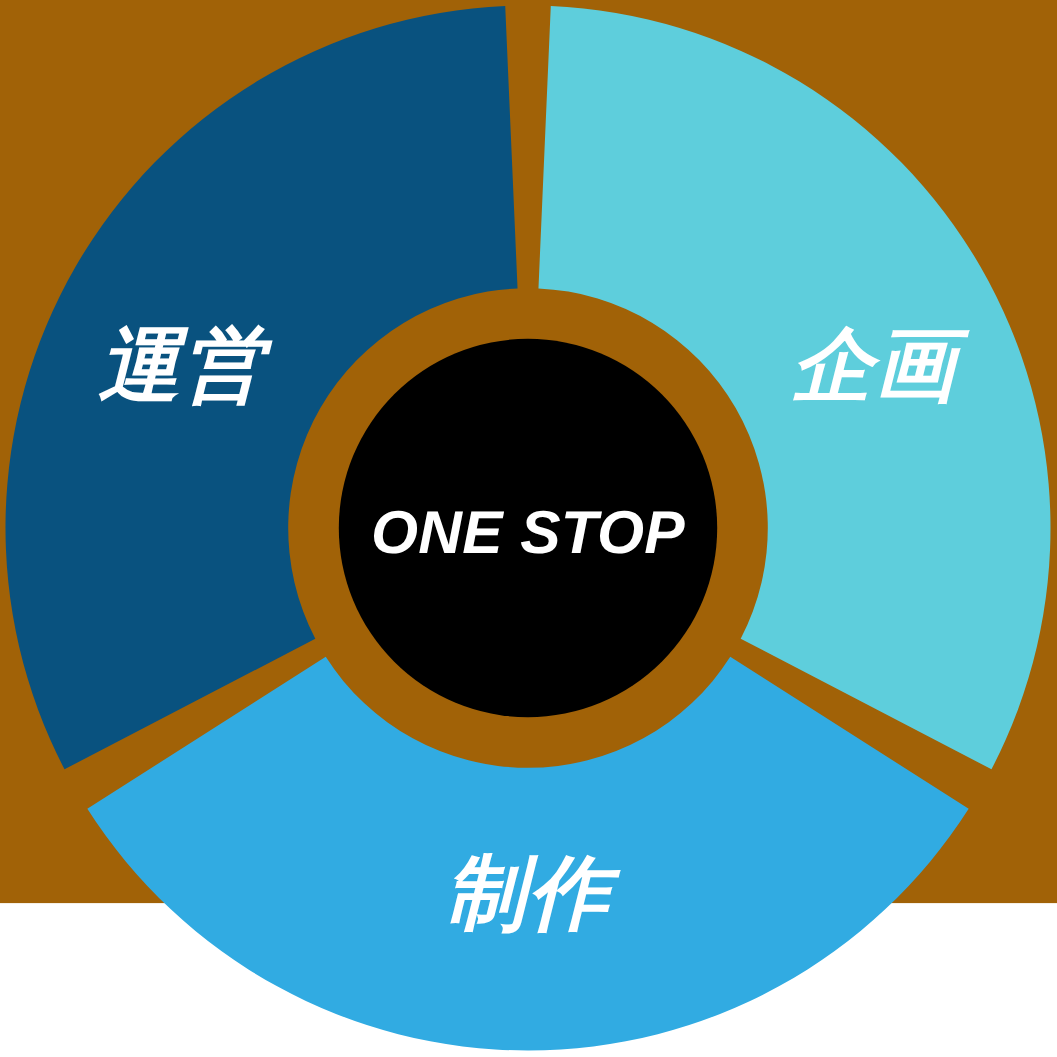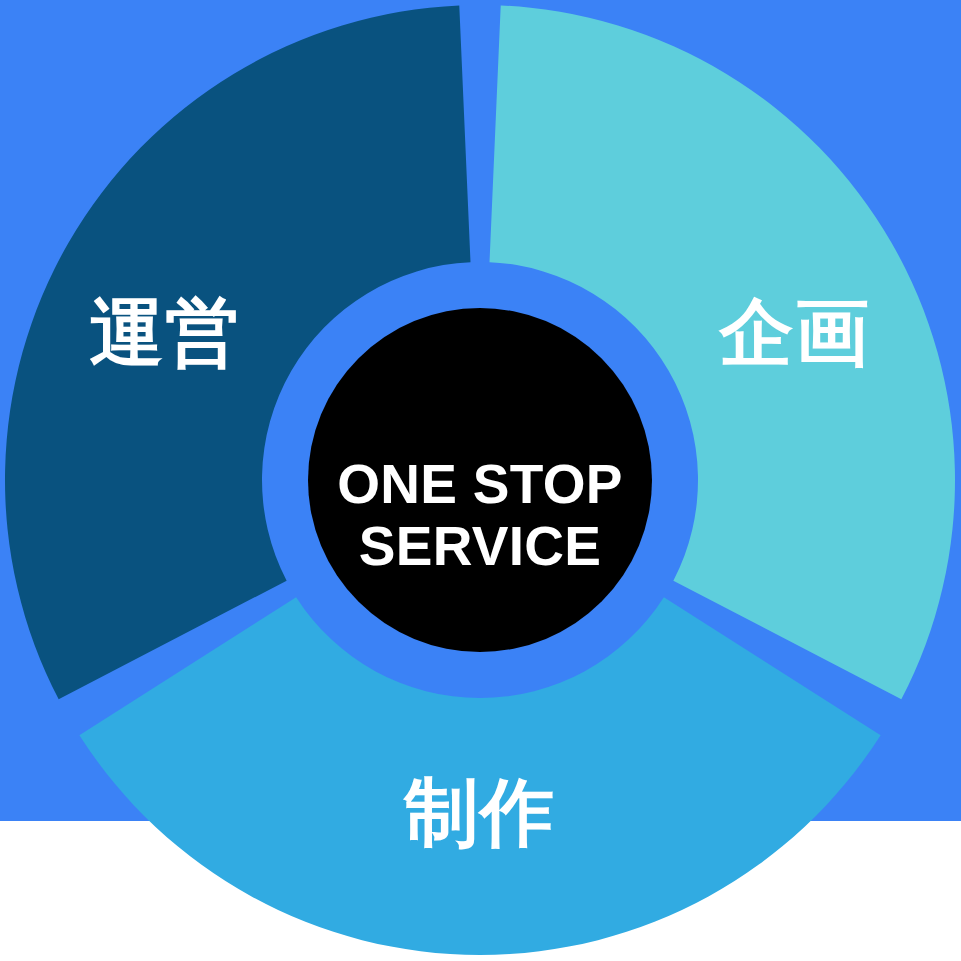--- a/index.html
+++ b/index.html
@@ -11,21 +11,22 @@
   body {
     width: 961px;
     height: 961px;
     overflow: hidden;
     font-family: "Liberation Sans", "DejaVu Sans", sans-serif;
   }
   #diagram-root {
     position: relative;
     width: 961px;
     height: 821px;
-    background: #3b82f6;
+    background: #a16207;
+    font-style: italic;
   }
   #donut-svg {
     position: absolute;
     left: 0;
     top: 0;
     width: 961px;
     height: 961px;
     display: block;
   }
   .segment-label {
@@ -90,16 +91,15 @@
   </svg>
 
   <div class="segment-label" id="label-unei">運営</div>
 
   <div class="segment-label" id="label-seisaku">制作</div>
 
   <div class="segment-label" id="label-kikaku">企画</div>
 
   <div id="center-text-block">
     <span class="center-line">ONE STOP</span>
-    <span class="center-line">SERVICE</span>
   </div>
 
 </div>
 
 </body></html>

